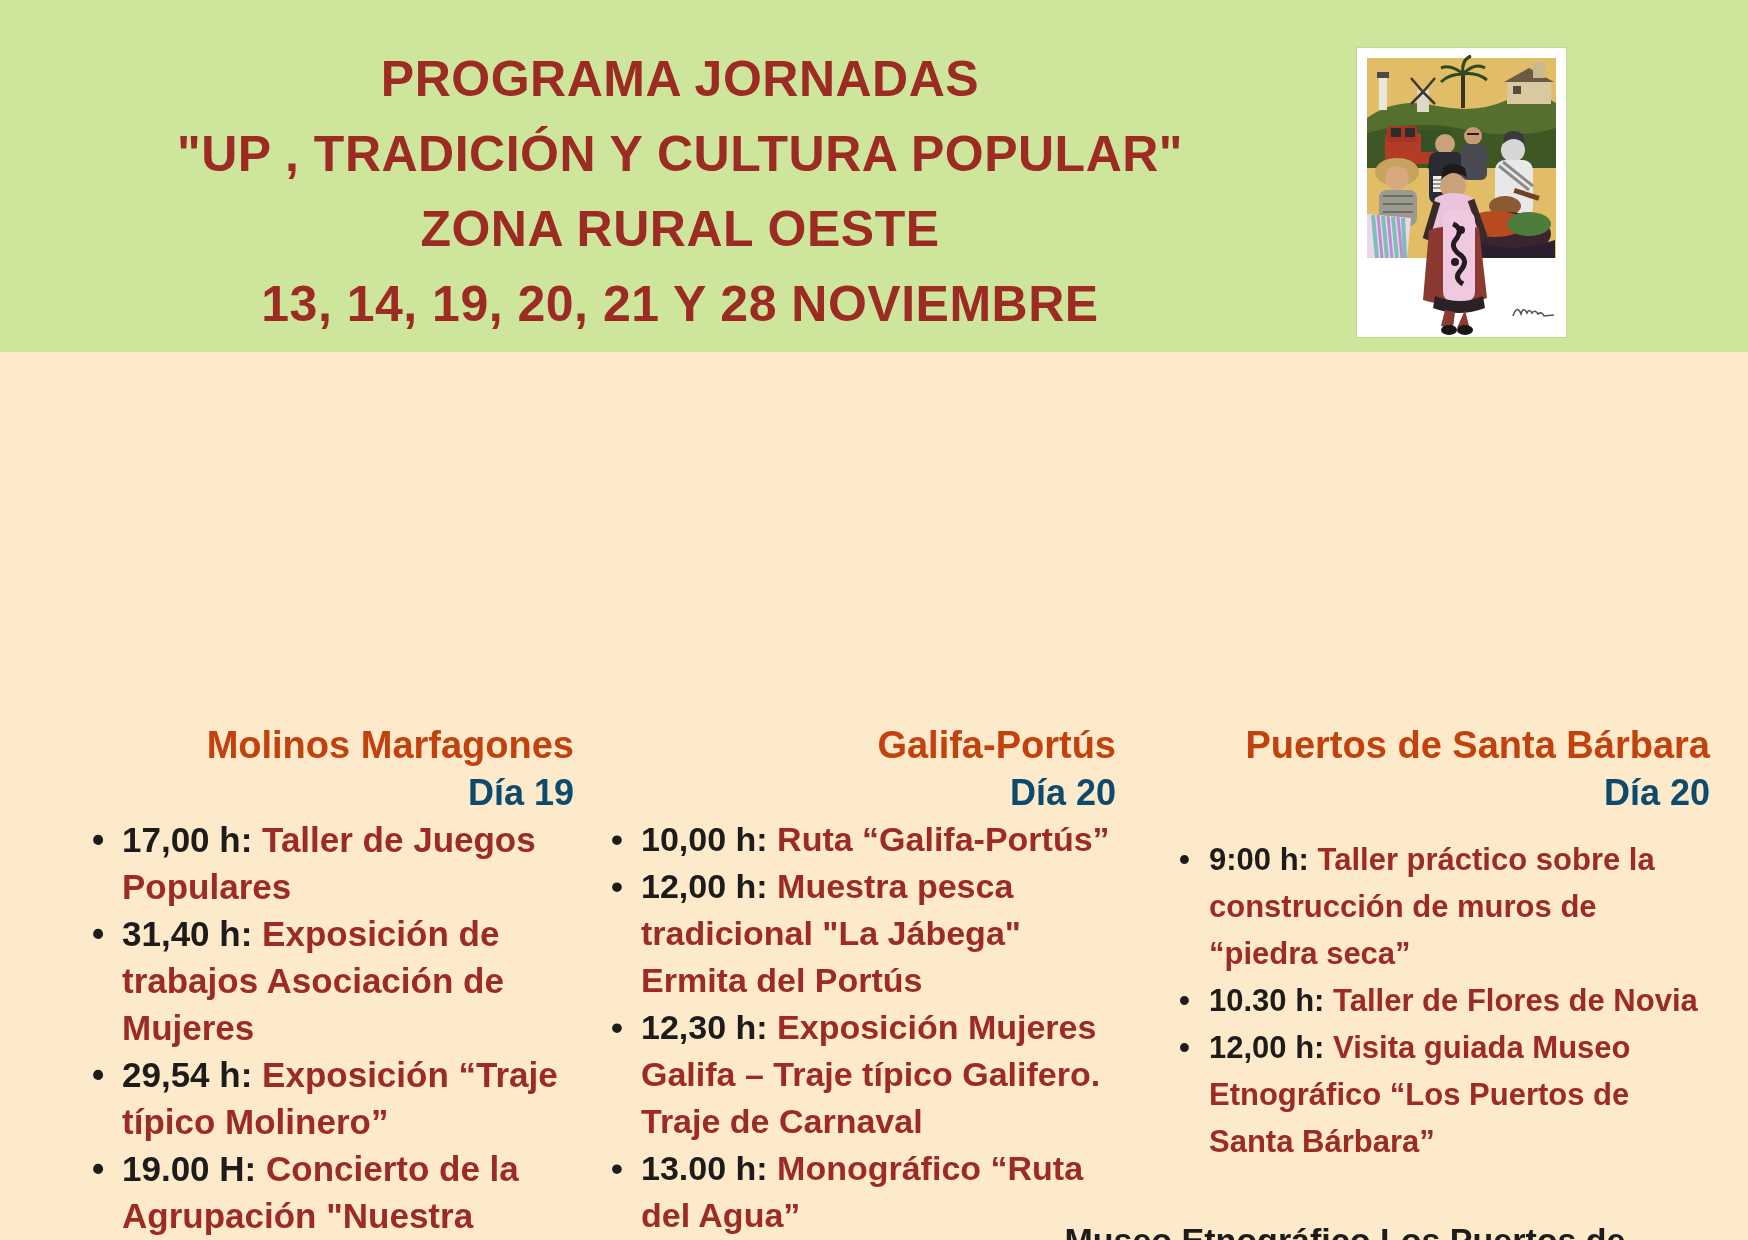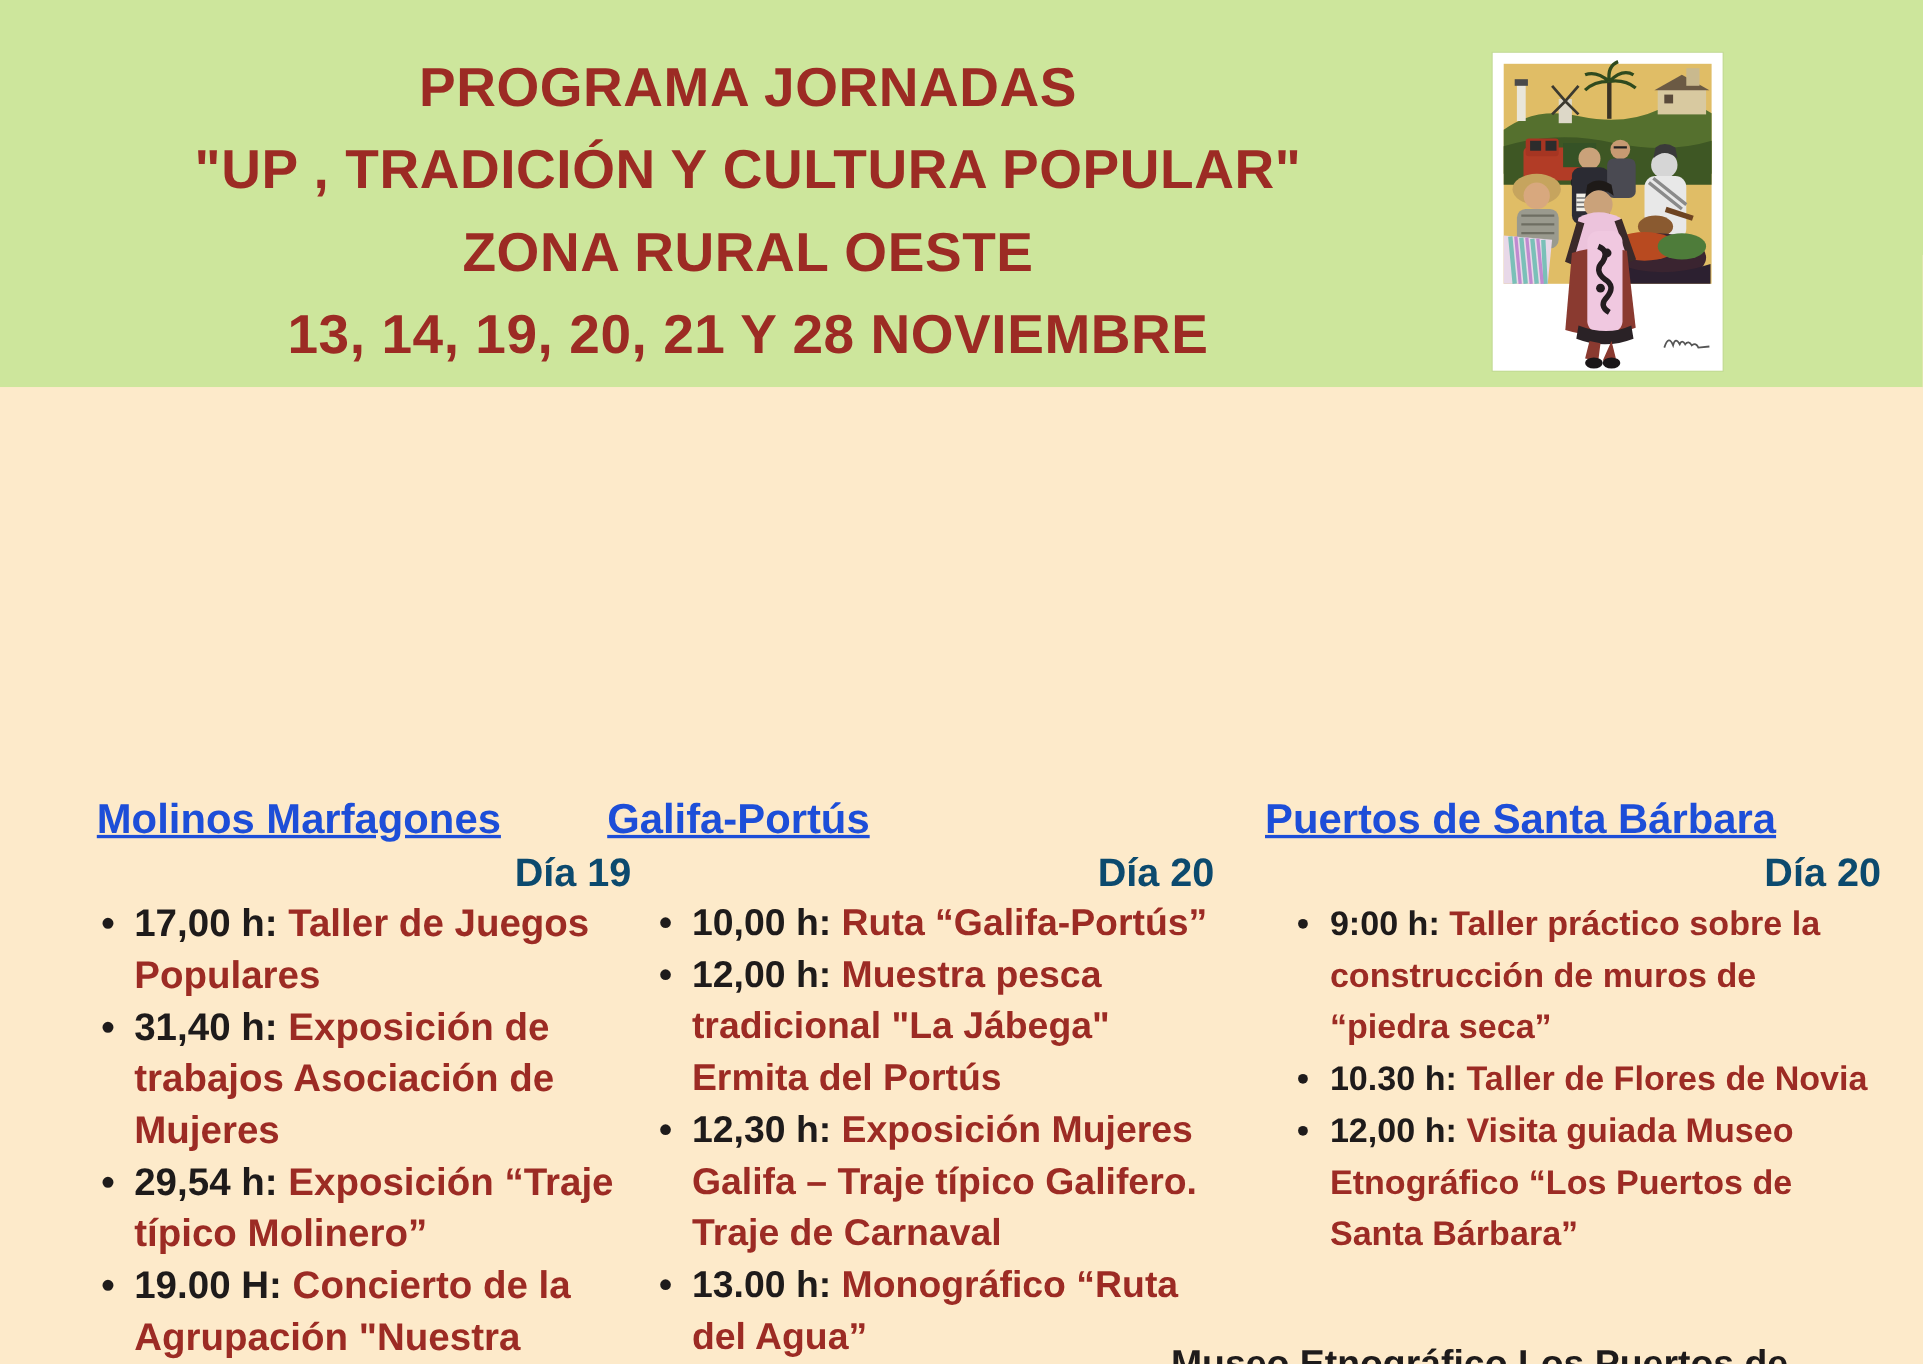--- a/index.html
+++ b/index.html
@@ -22,34 +22,34 @@
     position:absolute;left:1357px;top:48px;width:209px;height:289px;
     background:#ffffff;box-shadow:0 0 0 1px rgba(0,0,0,0.05);
   }
   .artwork svg{display:block;}
   .body-area{
     position:absolute;left:0;top:352px;width:1748px;height:888px;
     background:#fdeaca;
   }
   .col{position:absolute;top:370px;}
   .col1{left:88px;width:486px;font-size:35px;}
-  .col2{left:552px;width:552px;font-size:34px;}
+  .col2{left:564px;width:552px;font-size:34px;}
   .col3{left:1150px;width:560px;font-size:31px;}
   .col-title{
-    margin:0;text-align:left;color:#1d4ed8;
-    font-size:38px;font-weight:bold;line-height:47px;text-decoration:underline;
+    margin:0;text-align:right;color:#c2410c;
+    font-size:38px;font-weight:bold;line-height:47px;
   }
   .col-day{
     text-align:right;color:#0c4a6e;font-weight:bold;
     font-size:36px;line-height:47px;
   }
   ul.events{list-style:none;margin:0;padding:0;}
   .col1 ul.events{padding-left:34px;}
   .col2 ul.events{padding-left:77px;}
-  .col3 ul.events{padding-left:59px;}
+  .col3 ul.events{padding-left:59px;margin-top:20px;}
   ul.events li{
     position:relative;line-height:47px;font-weight:bold;color:#9c2b24;
   }
   ul.events li::before{
     content:"\2022";position:absolute;left:-30px;top:0;
     color:#1e1b1b;line-height:47px;
   }
   .ev-time{color:#1e1b1b;font-weight:bold;}
   .ev-desc{color:#9c2b24;font-weight:bold;}
   .venue{

